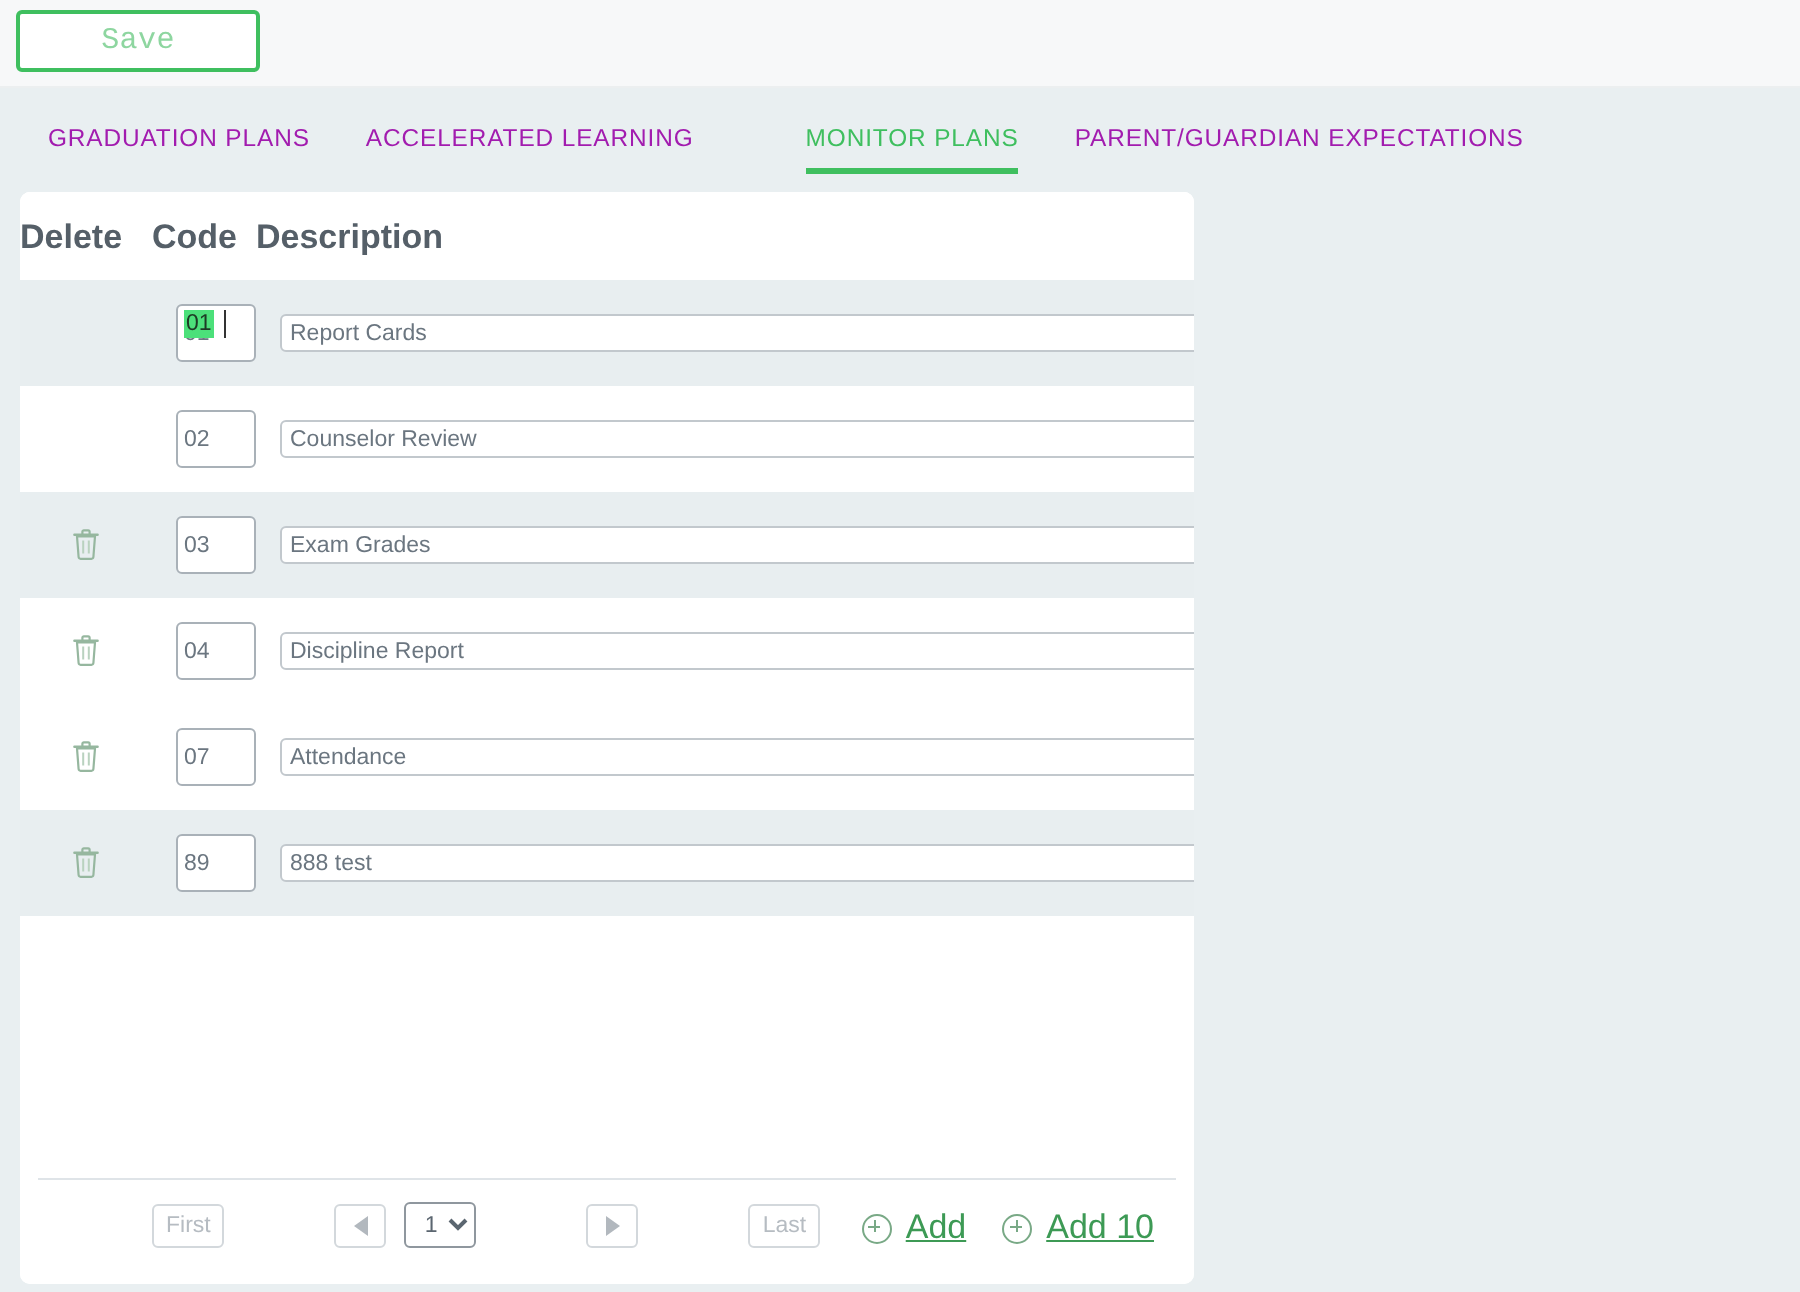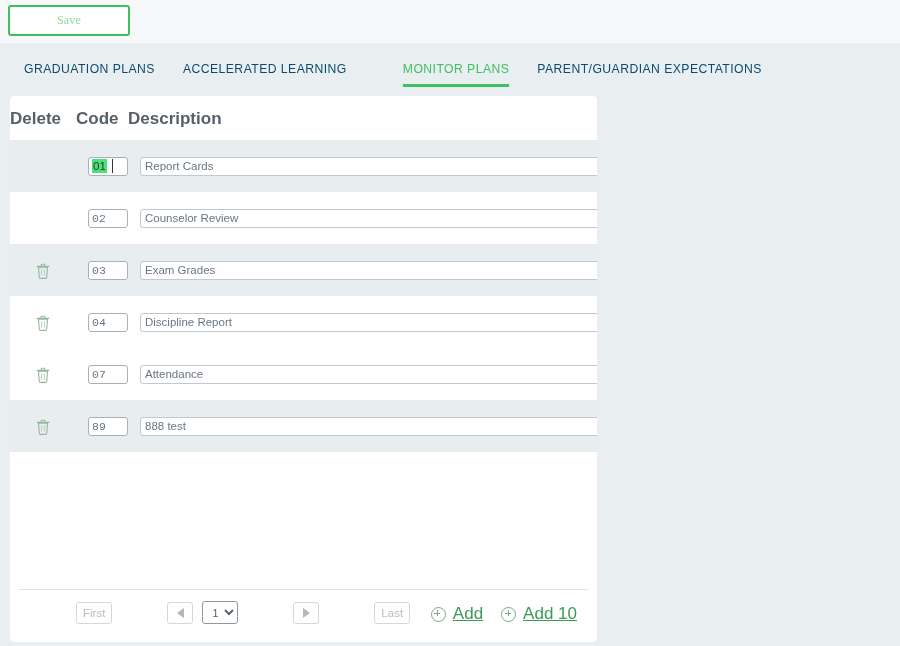--- a/index.html
+++ b/index.html
@@ -28,29 +28,29 @@
   .save-btn {
     position: absolute;
     left: 8px;
     top: 5px;
     width: 122px;
     height: 31px;
     background: #ffffff;
     border: 2px solid #3fbf5f;
     border-radius: 3px;
     color: #8ed6a0;
-    font-size: 12px;
+    font-size: 15px;
     letter-spacing: .2px;
     display: flex;
     align-items: center;
     justify-content: center;
     cursor: pointer;
     box-sizing: border-box;
     padding: 0;
-    font-family: Liberation Serif, serif;
+    font-family: Liberation Mono, monospace;
   }
 
   
   .tabstrip {
     position: absolute;
     left: 0; top: 44px;
     width: 900px;
     height: 602px;
     background: #e9eff1;
   }
@@ -58,21 +58,21 @@
     position: absolute;
     left: 0; top: 17px;
     height: 36px;
     display: flex;
     align-items: flex-start;
     white-space: nowrap;
   }
   .tab {
     font-size: 12.2px;
     letter-spacing: .45px;
-    color: #0c4a6e;
+    color: #a21caf;
     padding: 0 0 7px 0;
     margin: 0 0 0 0;
     cursor: pointer;
     border-bottom: 3px solid transparent;
     line-height: 16px;
   }
   .tab-gap { width: 28px; flex: none; }
   .tab-lead { width: 24px; flex: none; }
   .tab.active {
     color: #3fbf5f;
@@ -131,29 +131,29 @@
   .trash {
     display: inline-block;
     width: 14px;
     height: 16px;
     vertical-align: middle;
     cursor: pointer;
   }
 
   input.code-input {
     width: 40px;
-    height: 19px;
+    height: 29px;
     font-size: 11.5px;
     color: #6b7680;
     border: 1px solid #a9b1b8;
     border-radius: 3px;
     padding: 0 3px;
     background: #ffffff;
     box-sizing: border-box;
-    font-family: Liberation Mono, monospace;
+    font-family: Liberation Sans, sans-serif;
     outline: none;
   }
   input.desc-input {
     width: 470px;
     height: 19px;
     font-size: 11.5px;
     color: #6b7680;
     border: 1px solid #c2c8cd;
     border-radius: 3px;
     padding: 0 4px;

